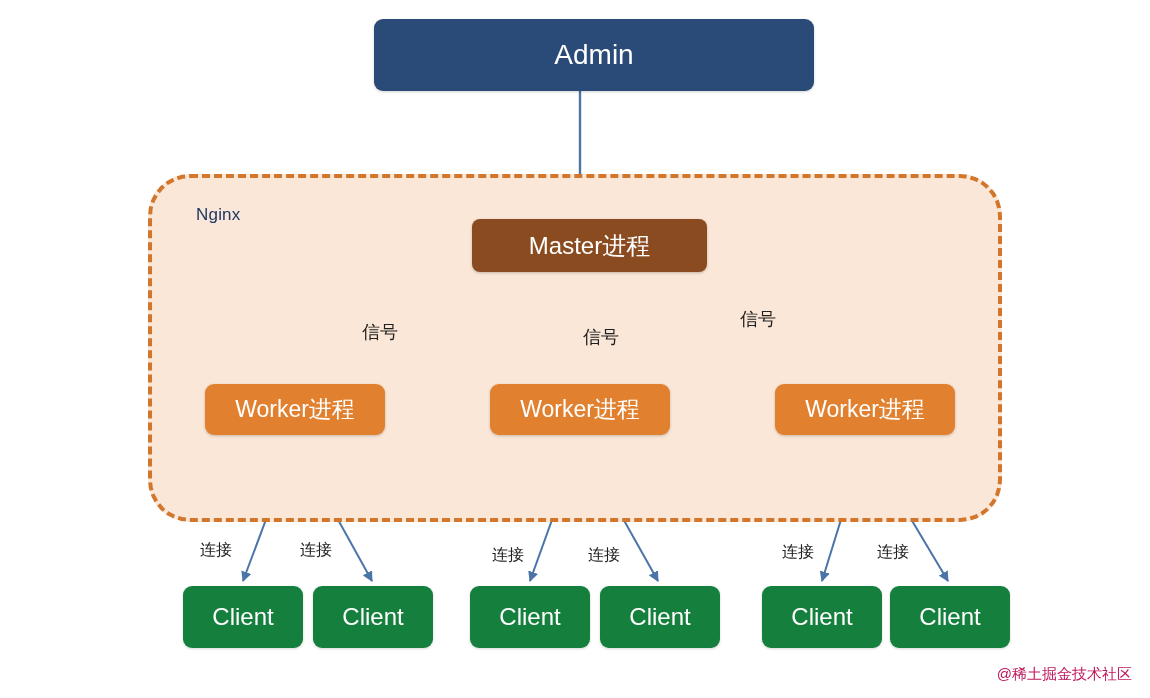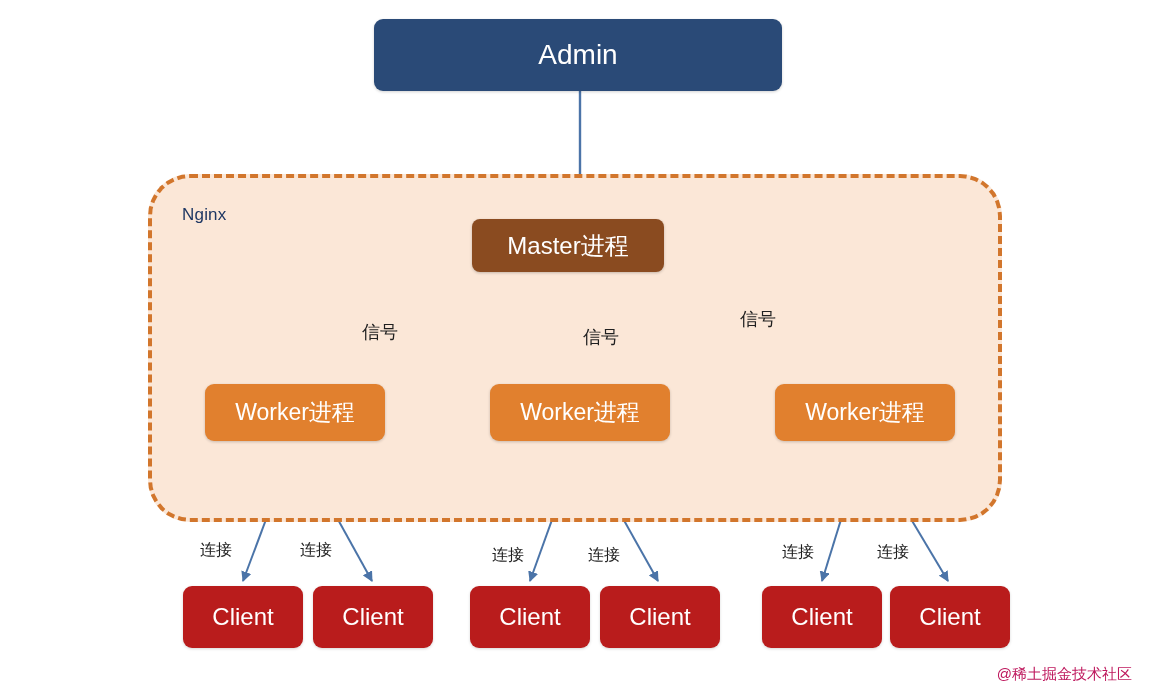--- a/index.html
+++ b/index.html
@@ -36,21 +36,21 @@
     text-align: center;
     line-height: 1;
     white-space: nowrap;
     z-index: 3;
   }
 
   
   .node-admin {
     left: 374px;
     top: 19px;
-    width: 408px;
+    width: 440px;
     height: 72px;
     background: #2A4A77;
     border-radius: 9px;
     font-size: 28px;
     box-shadow: 0 1px 3px rgba(0,0,0,0.18);
   }
 
   
   .group-nginx {
     position: absolute;
@@ -59,60 +59,60 @@
     width: 854px;
     height: 348px;
     background: #FBE7D7;
     border: 4px dashed #D2762C;
     border-radius: 42px;
     box-sizing: border-box;
     z-index: 1;
   }
   .group-label {
     position: absolute;
-    left: 182px;
+    left: 196px;
     top: 205px;
     font-size: 17px;
     color: #1F3864;
     z-index: 4;
     letter-spacing: 0.2px;
   }
 
   
   .node-master {
     left: 472px;
     top: 219px;
-    width: 192px;
+    width: 235px;
     height: 53px;
     background: #8A4B20;
     border-radius: 8px;
     font-size: 24px;
     box-shadow: 0 1px 3px rgba(0,0,0,0.22);
   }
 
   
   .node-worker {
     top: 384px;
     width: 180px;
-    height: 57px;
+    height: 51px;
     background: #E1802E;
     border-radius: 9px;
     font-size: 23px;
     box-shadow: 0 1px 3px rgba(0,0,0,0.2);
   }
   .worker-0 { left: 205px; }
   .worker-1 { left: 490px; }
   .worker-2 { left: 775px; }
 
   
   .node-client {
     top: 586px;
     width: 120px;
     height: 62px;
-    background: #b91c1c;
+    background: #15803d;
     border-radius: 9px;
     font-size: 24px;
     box-shadow: 0 1px 3px rgba(0,0,0,0.16);
   }
   .client-0 { left: 183px; }
   .client-1 { left: 313px; }
   .client-2 { left: 470px; }
   .client-3 { left: 600px; }
   .client-4 { left: 762px; }
   .client-5 { left: 890px; }

